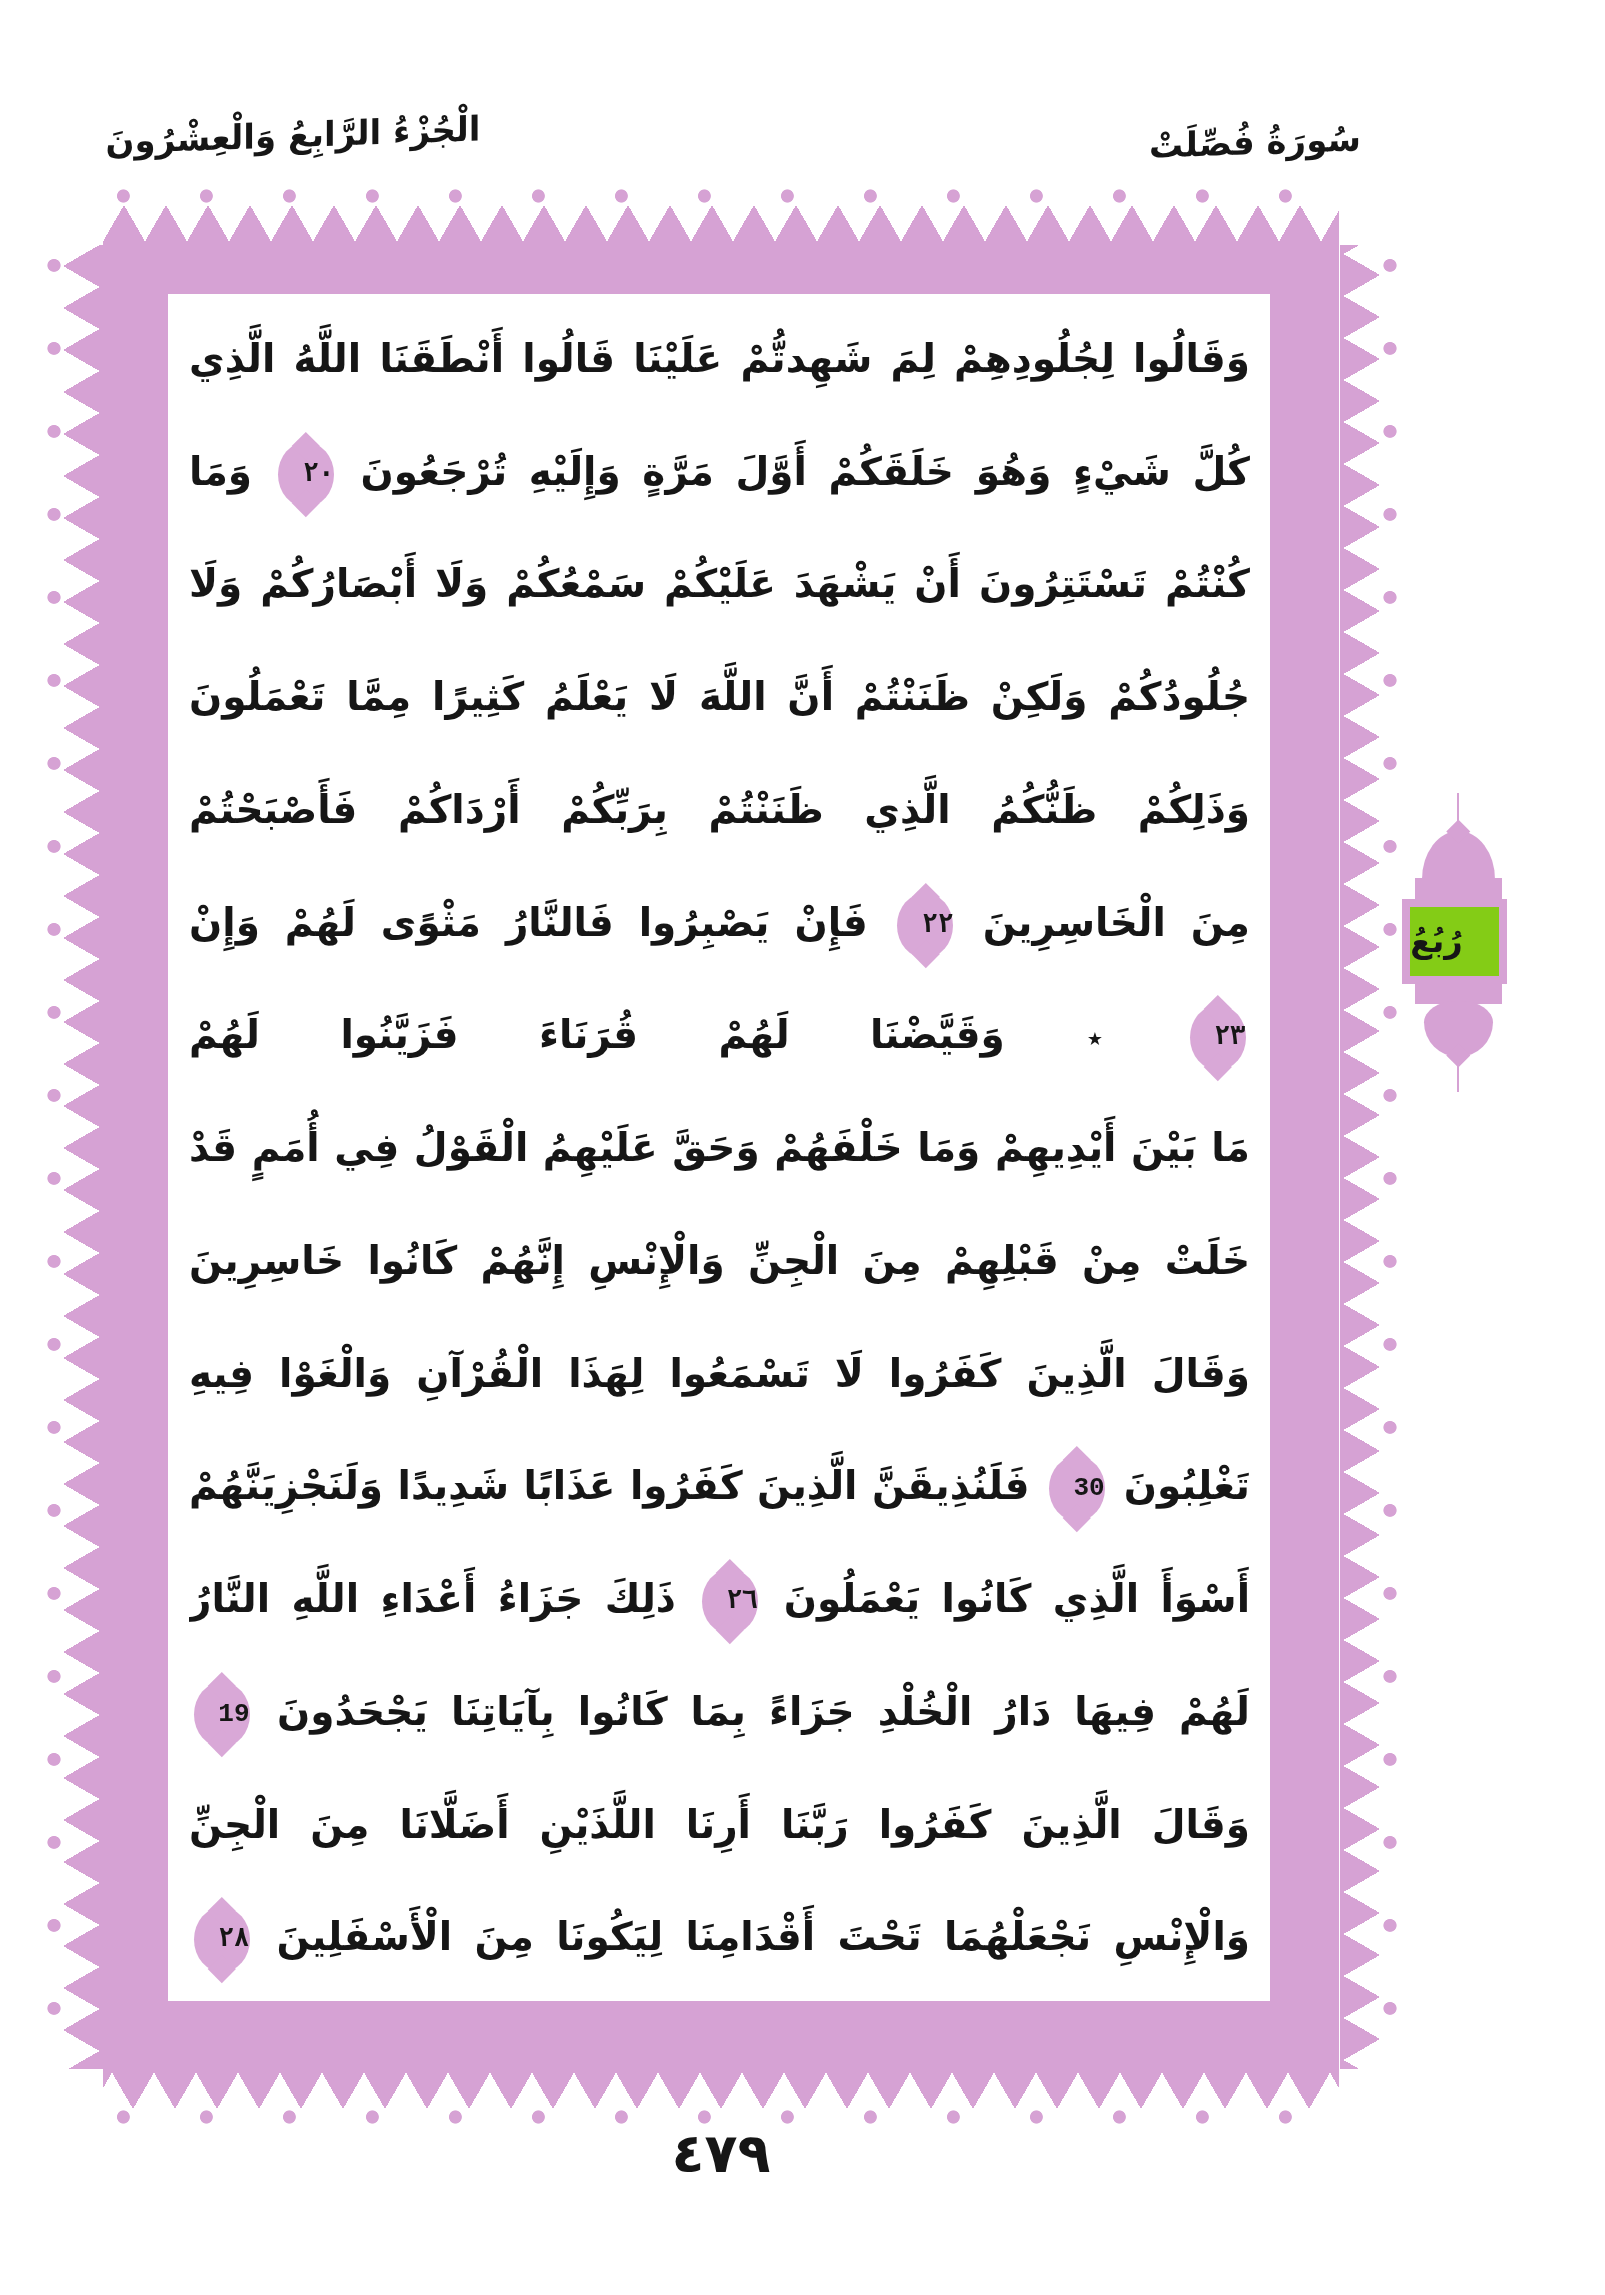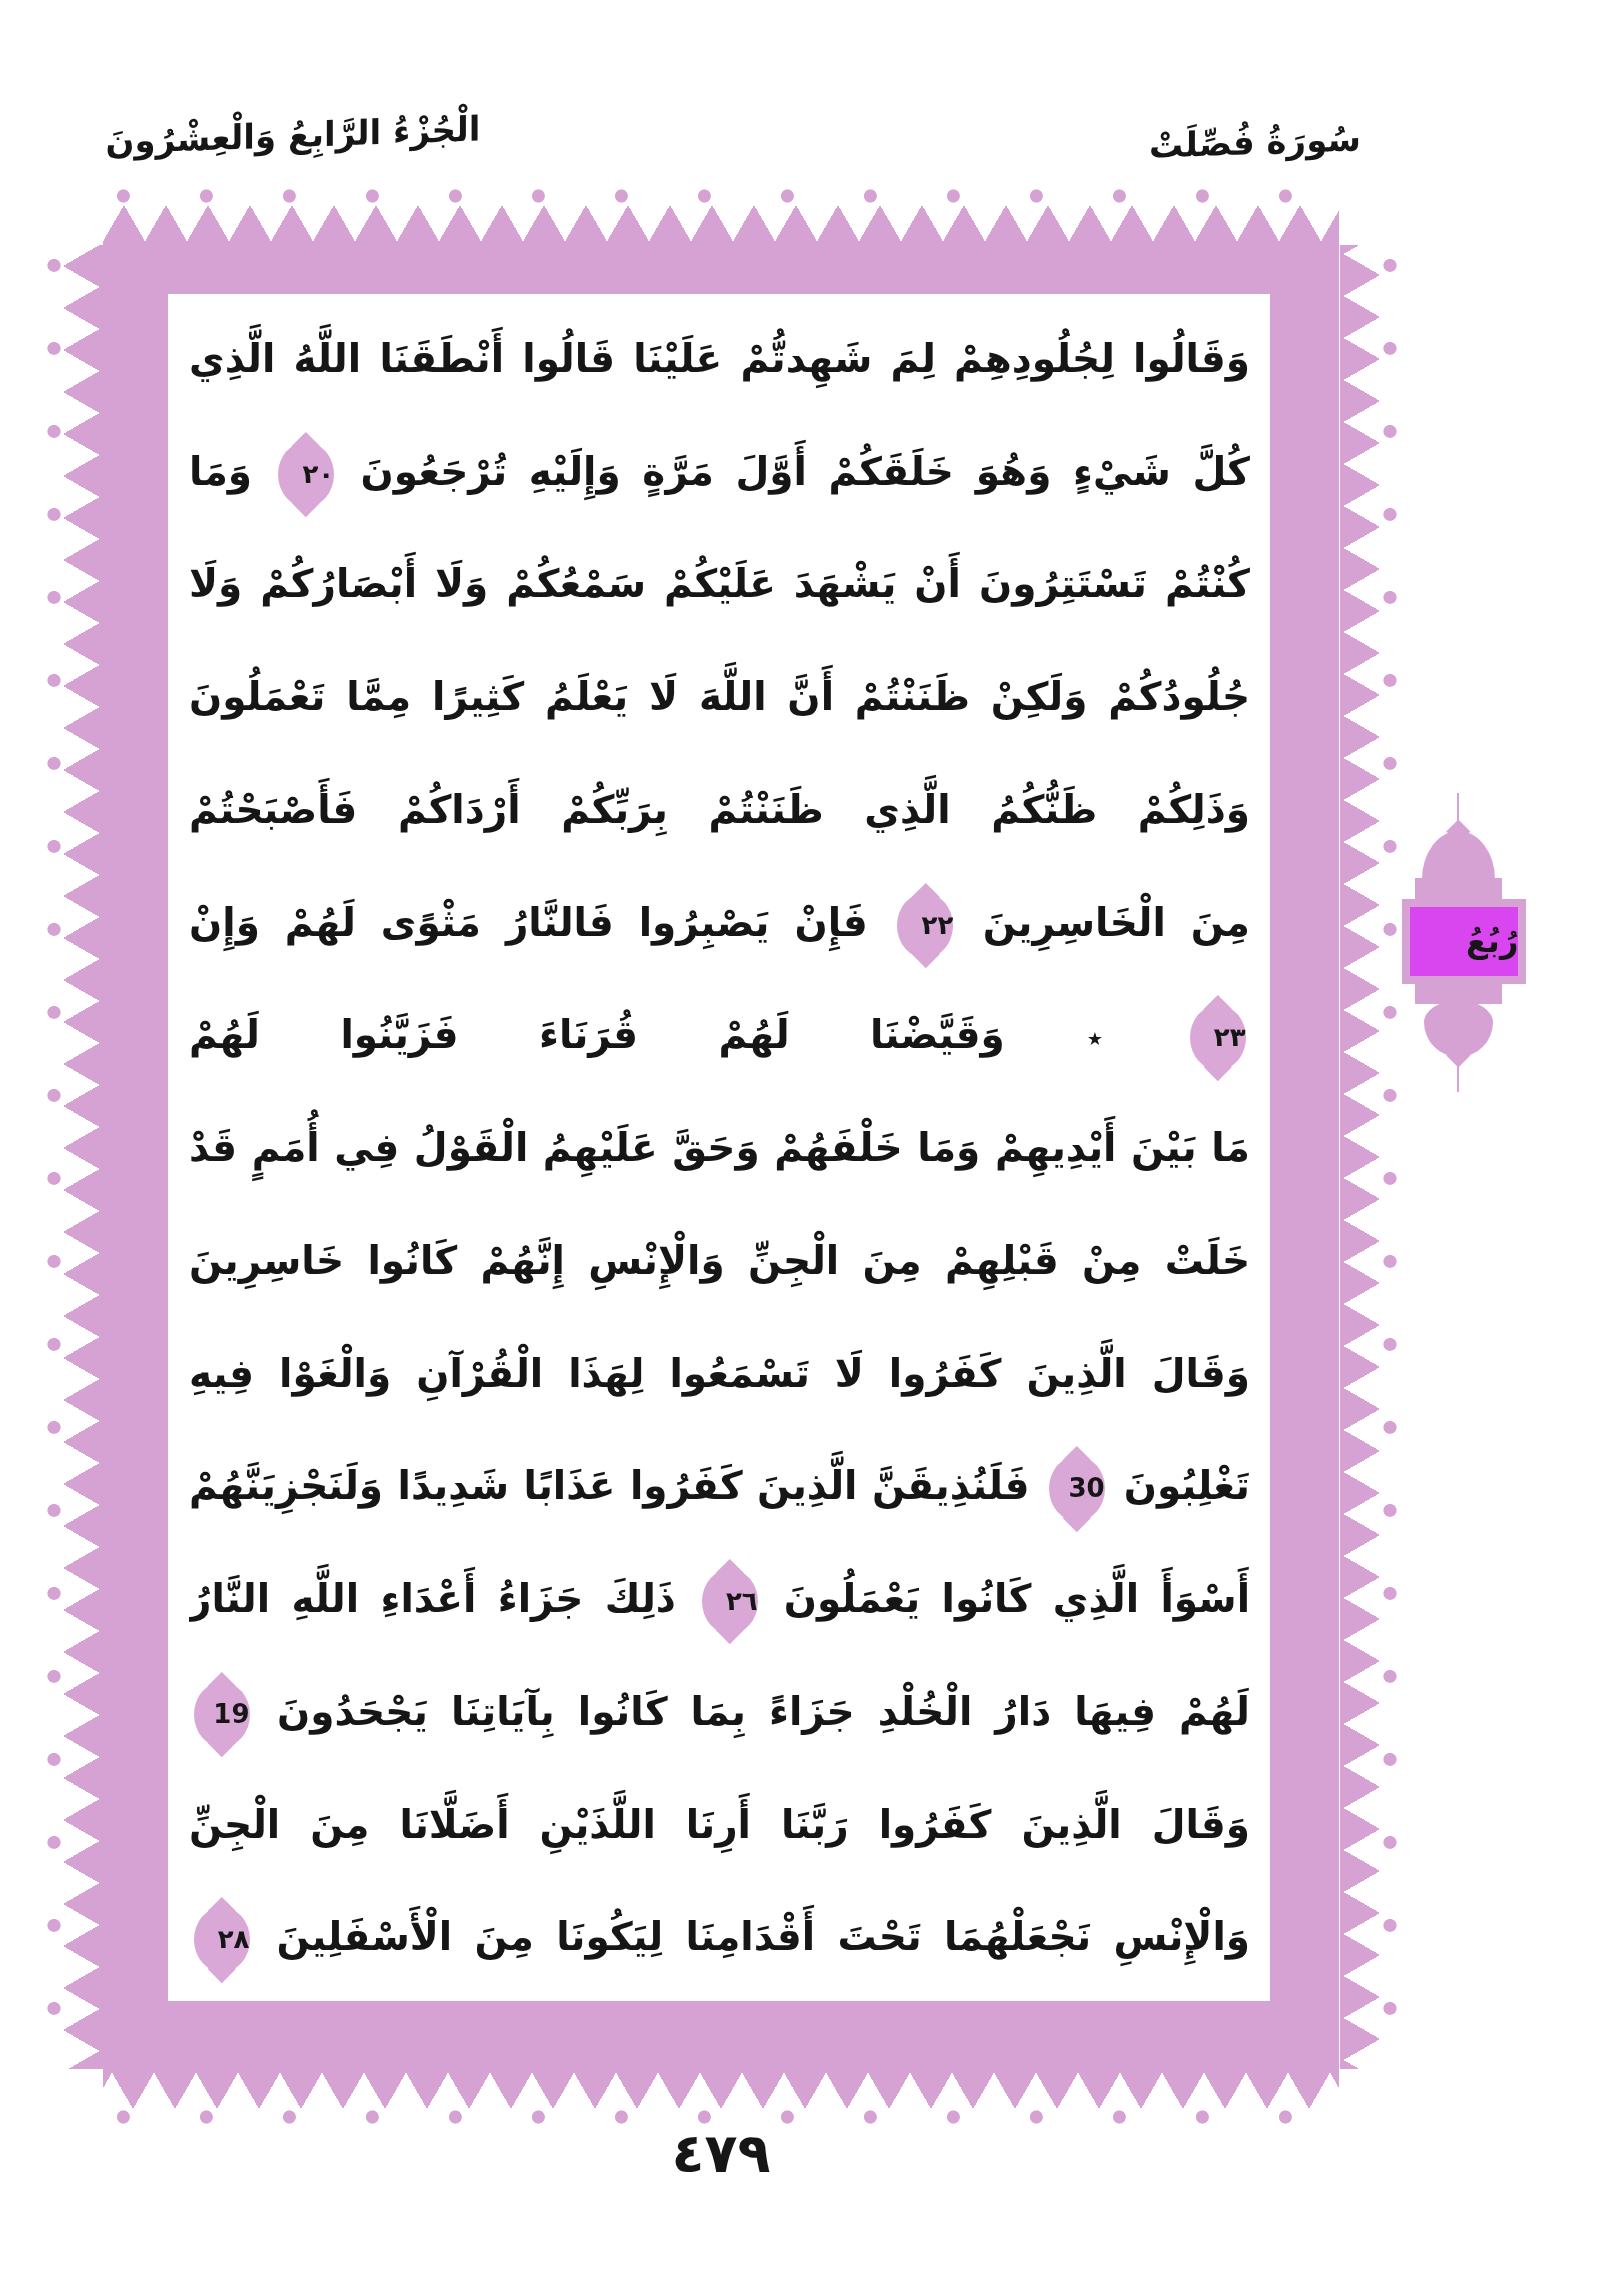--- a/index.html
+++ b/index.html
@@ -86,20 +86,21 @@
     direction:rtl;
   }
   .ayah-text{white-space:normal;}
 
   
   .ayah-marker{
     display:inline-block;position:relative;vertical-align:middle;
     width:56px;height:65px;margin:0 4.5px;
     background:var(--marker-pink);
     border-radius:50%;
+    font-family:Liberation Mono, monospace;
   }
   .ayah-marker::before,.ayah-marker::after{
     content:"";position:absolute;left:50%;margin-left:-9.8px;
     width:19.6px;height:19.6px;background:var(--marker-pink);
     transform:rotate(45deg);
   }
   .ayah-marker::before{top:-6px;}
   .ayah-marker::after{bottom:-6px;}
   .ayah-num{
     display:block;width:100%;height:100%;line-height:65px;text-align:center;
@@ -115,23 +116,23 @@
   .rub-dome{
     left:25px;top:38px;width:73px;height:69px;background:var(--frame-pink);
     border-radius:50% 50% 18% 18% / 70% 70% 12% 12%;
   }
   .rub-dome::after{
     content:"";position:absolute;top:-7.6px;left:50%;margin-left:-8.3px;
     width:16.6px;height:16.6px;background:var(--frame-pink);transform:rotate(45deg);
   }
   .rub-wings-top{left:18px;top:85px;width:87px;height:21px;background:var(--frame-pink);}
   .rub-box{
-    left:5.3px;top:106px;width:124px;height:85px;
-    border:8.3px solid var(--frame-pink);background:#d946ef;
-    text-align:right;
+    left:5.3px;top:106px;width:105px;height:85px;
+    border:8.3px solid var(--frame-pink);background:#84cc16;
+    text-align:left;
   }
   .rub-label{
     display:block;line-height:69px;font-size:32px;font-weight:bold;
     color:var(--ink);direction:rtl;
   }
   .rub-wings-bottom{left:18px;top:191px;width:87px;height:19.6px;background:var(--frame-pink);}
   .rub-onion{
     left:27px;top:208px;width:69px;height:56px;background:var(--frame-pink);
     border-radius:47% 47% 50% 50% / 38% 38% 62% 62%;
   }

